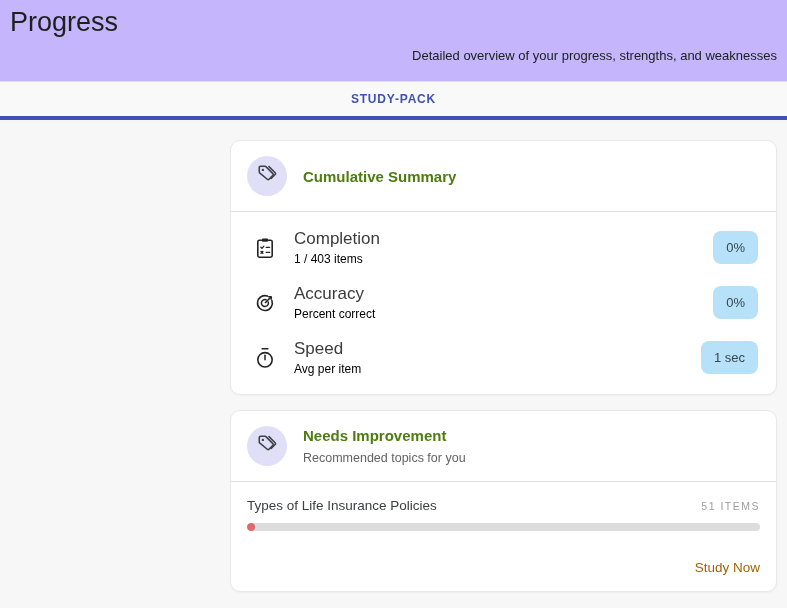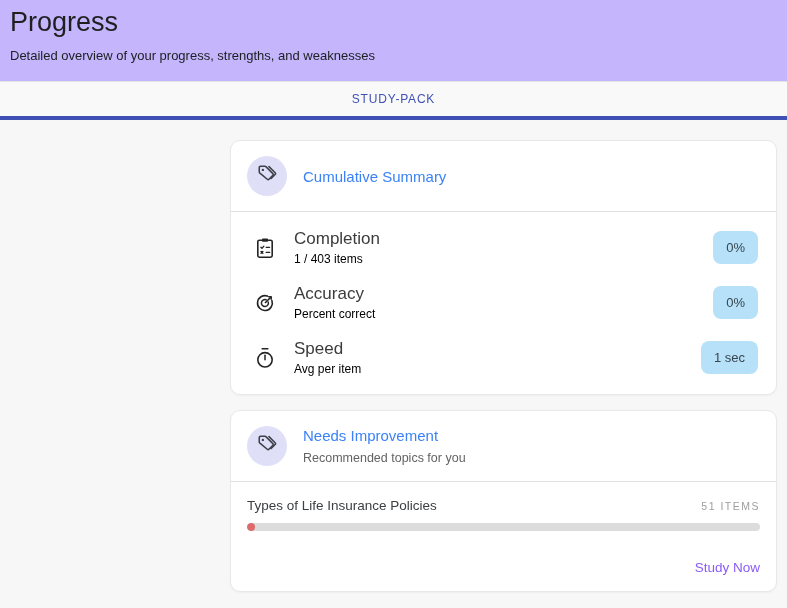--- a/index.html
+++ b/index.html
@@ -8,32 +8,32 @@
     width: 787px; height: 608px;
     font-family: "Liberation Sans", sans-serif;
     background: #f7f7f7;
     overflow: hidden;
     color: #202124;
   }
 
   
   .page-header { background: #c4b5fd; padding: 7px 10px 0; }
   .page-title { font-size: 27px; font-weight: 400; margin: 0 0 10px; color: #1f1f1f; }
-  .page-subtitle { font-size: 13px; margin: 0; padding-bottom: 18px; color: #202124; }
+  .page-subtitle { font-size: 13px; margin: 0; padding-bottom: 18px; color: #202124; text-align: right; }
 
   
   .tab-bar {
     background: #f9f9f9;
     border-top: 1px solid #e3e3e3;
     border-bottom: 4px solid #3f51b5;
     height: 39px;
     display: flex; align-items: center; justify-content: center;
   }
   .tab {
-    color: #3f51b5; font-size: 12px; font-weight: 400;
+    color: #3f51b5; font-size: 12px; font-weight: 700;
     letter-spacing: 0.8px; text-transform: uppercase; cursor: pointer;
     padding: 8px 24px;
   }
 
   
   .content { padding: 20px 10px 20px 230px; background: #f7f7f7; }
   .card {
     background: #ffffff;
     border: 1px solid #e8e8e8;
     border-radius: 10px;
@@ -43,21 +43,21 @@
   .card-header {
     display: flex; align-items: center; gap: 16px;
     padding: 15px 16px;
     border-bottom: 1px solid #e0e0e0;
   }
   .avatar {
     width: 40px; height: 40px; border-radius: 50%;
     background: #dfdff8; flex: 0 0 40px;
     display: flex; align-items: center; justify-content: center;
   }
-  .card-title { font-size: 15px; color: #3b82f6; }
+  .card-title { font-size: 15px; color: #4d7c0f; font-weight: bold; }
   .card-subtitle { font-size: 12.5px; color: #636363; margin-top: 7px; }
 
   
   .metric-list { padding: 17px 16px 16px 22px; }
   .metric-row { display: flex; align-items: center; margin-bottom: 18px; }
   .metric-row:last-child { margin-bottom: 2px; }
   .metric-icon { width: 24px; height: 24px; margin-right: 17px; flex: 0 0 24px; }
   .metric-text { flex: 1; }
   .metric-label { font-size: 17px; color: #3c3c3c; }
   .metric-sublabel { font-size: 12px; color: #000000; margin-top: 3px; }
@@ -72,21 +72,21 @@
   .topic-body { padding: 16px 16px 0; }
   .topic-row { display: flex; justify-content: space-between; align-items: center; text-align: center; }
   .topic-name { font-size: 13.5px; color: #3c4043; }
   .topic-items { font-size: 10.5px; color: #9e9e9e; letter-spacing: 1.5px; }
   .progress-track {
     margin-top: 10px; height: 8px; border-radius: 4px; background: #dcdcdc;
     overflow: hidden;
   }
   .progress-fill { height: 100%; background: #dd6b6b; border-radius: 4px; }
   .card-actions { text-align: right; padding: 27px 16px 15px; }
-  .study-now-link { color: #8b5cf6; font-size: 13.5px; text-decoration: none; cursor: pointer; }
+  .study-now-link { color: #a16207; font-size: 13.5px; text-decoration: none; cursor: pointer; }
 </style>
 </head>
 <body>
 
 <header class="page-header">
   <h1 class="page-title">Progress</h1>
   <p class="page-subtitle">Detailed overview of your progress, strengths, and weaknesses</p>
 </header>
 
 <nav class="tab-bar">

